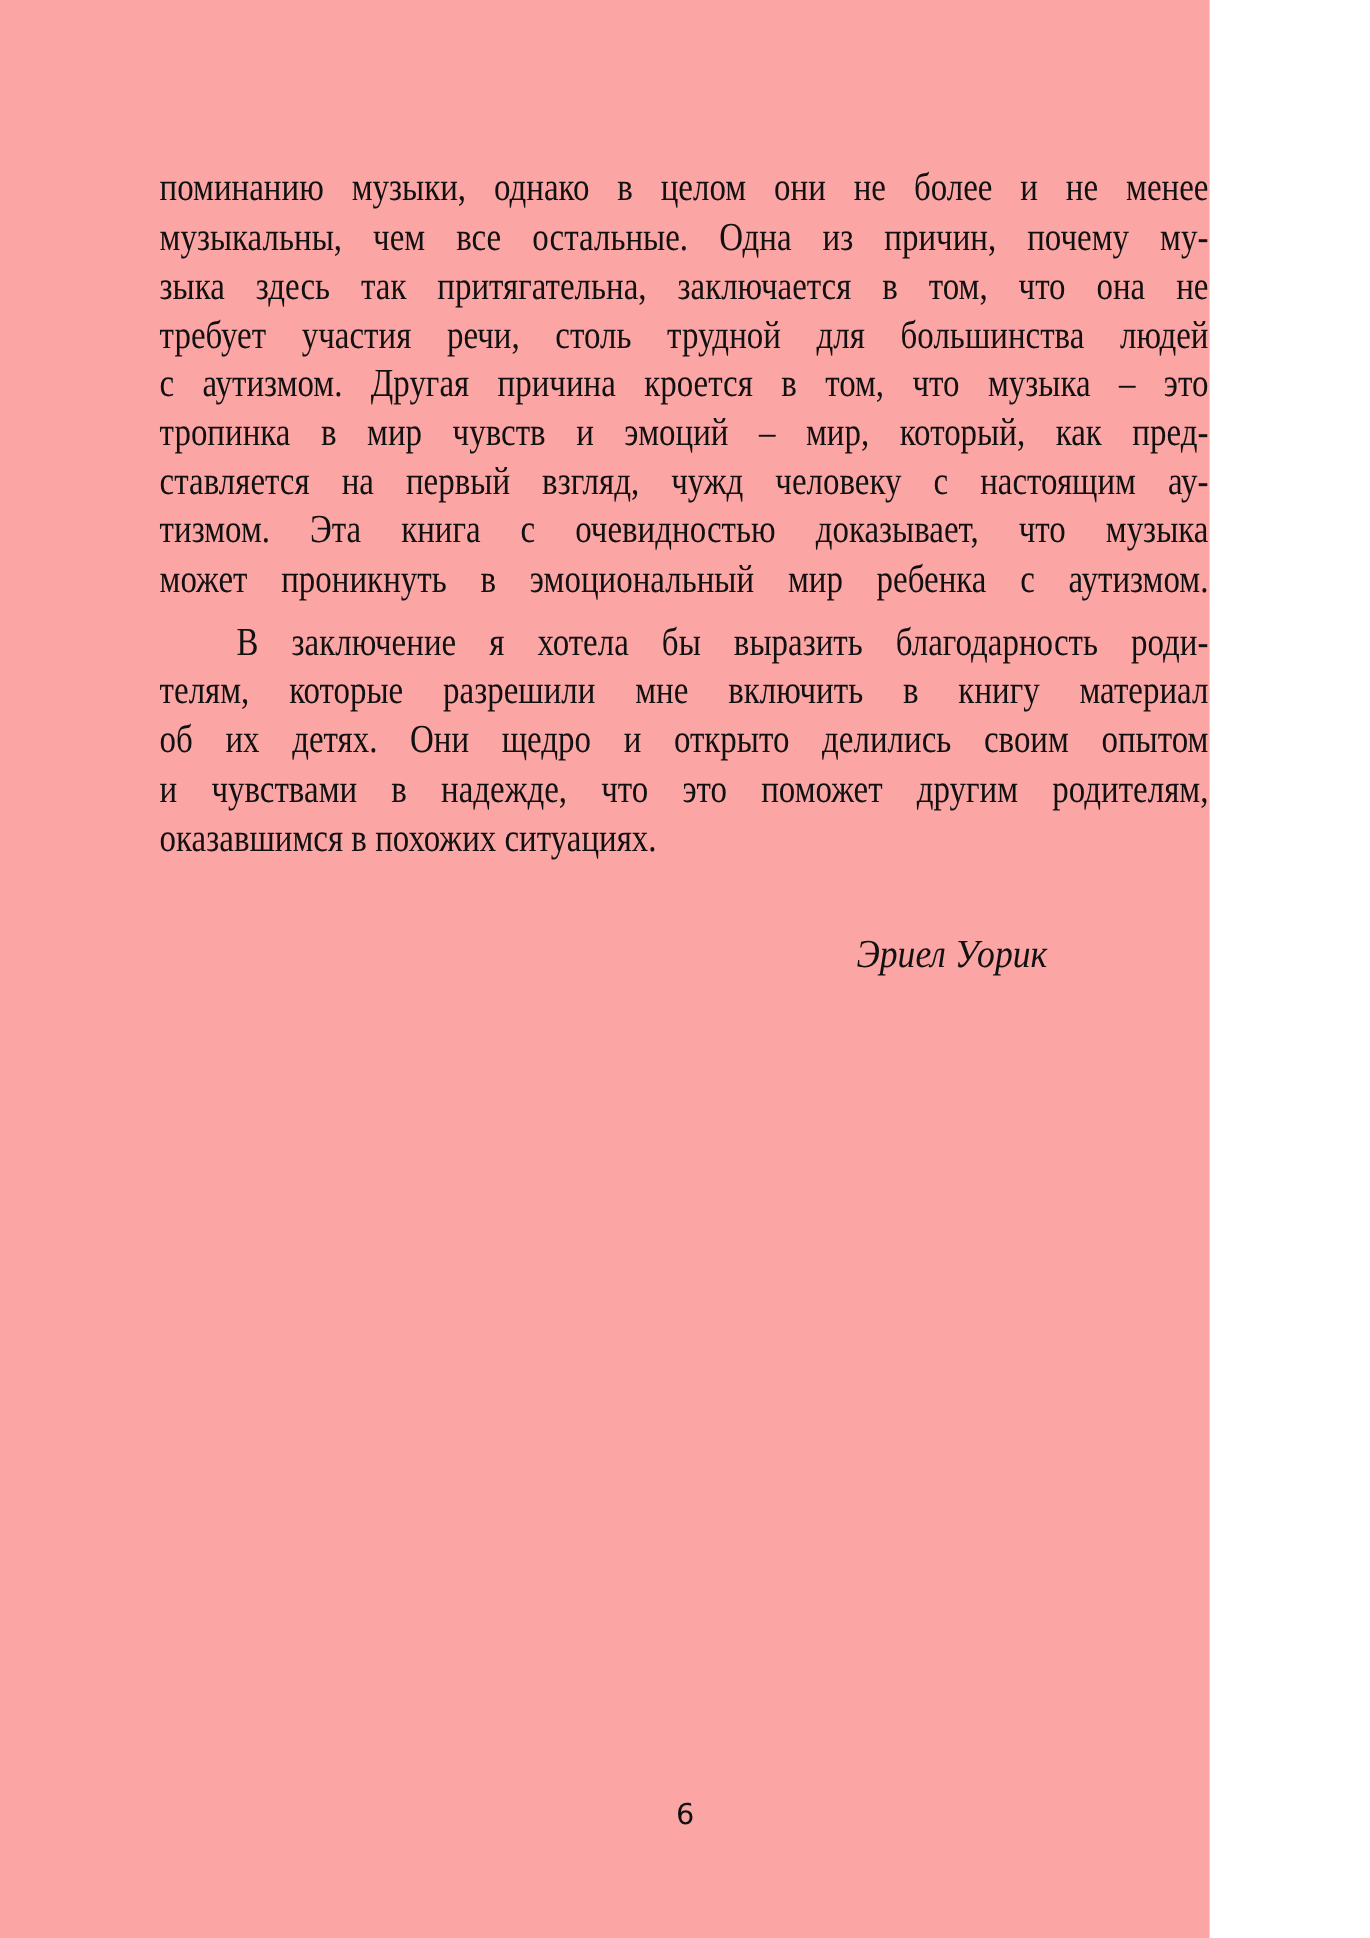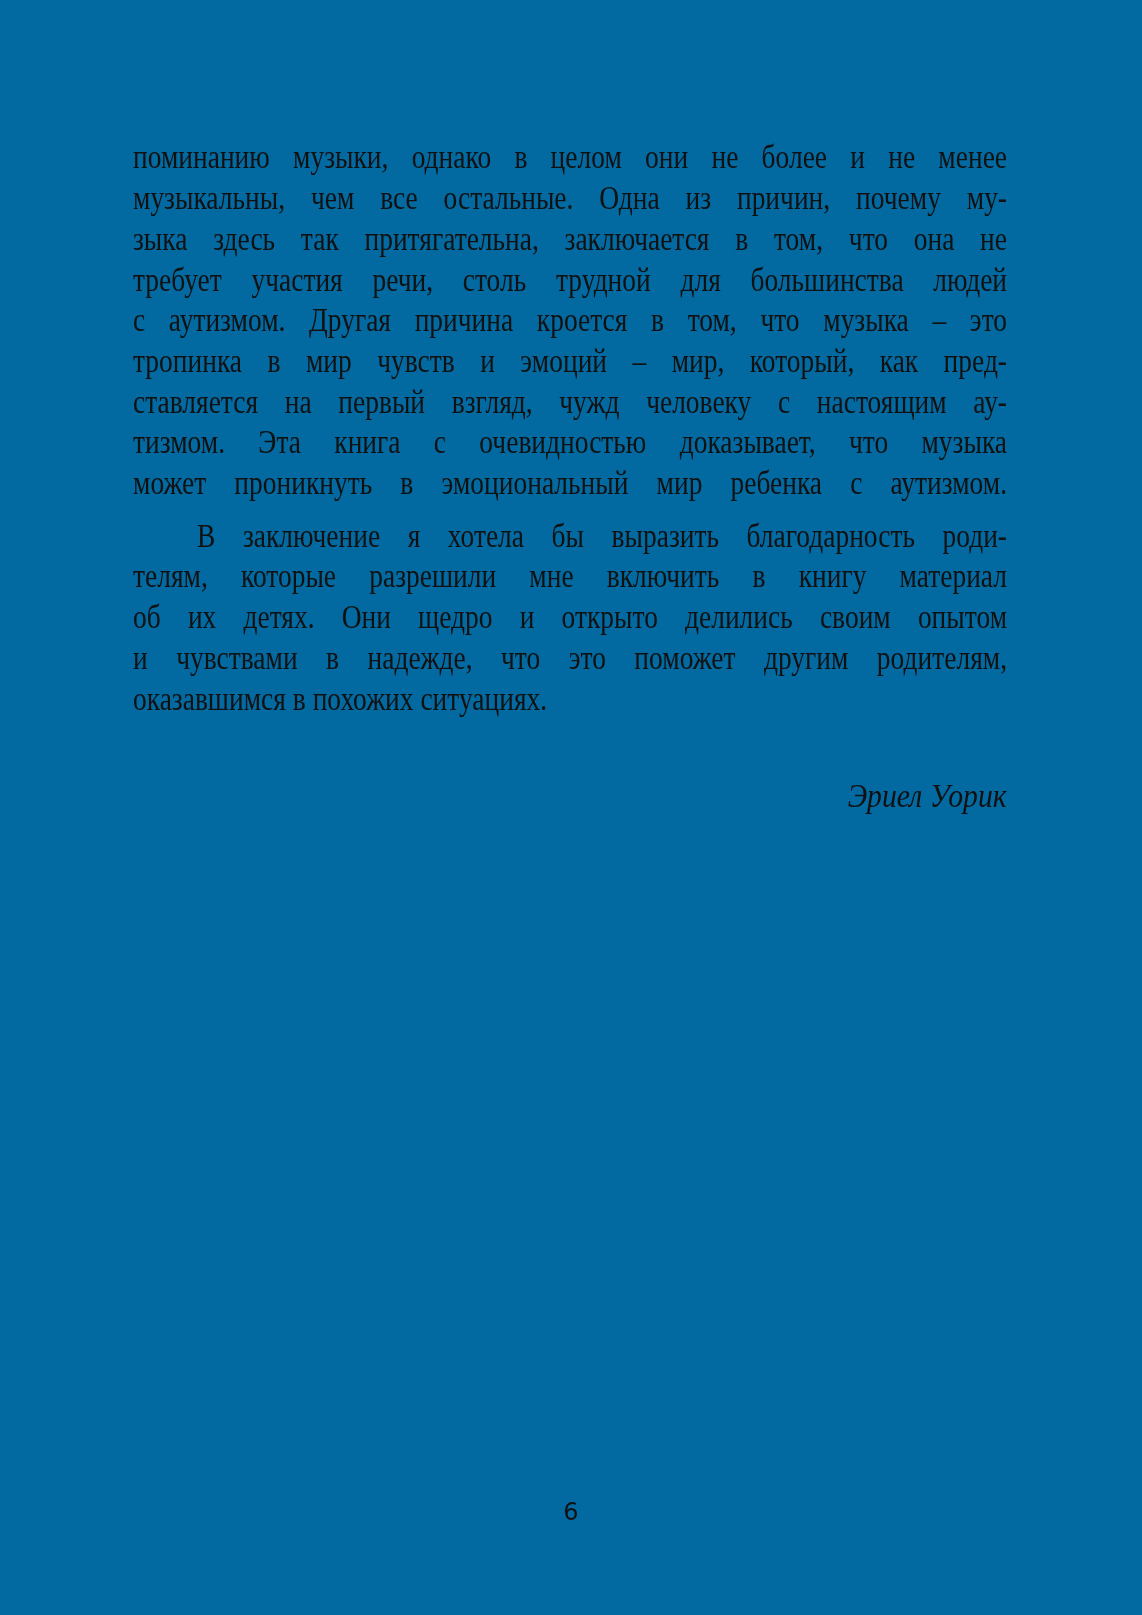--- a/index.html
+++ b/index.html
@@ -1,17 +1,17 @@
 <!DOCTYPE html>
 <html><head>
 <meta charset="utf-8">
 <style>
   html, body { margin: 0; padding: 0; background: #ffffff; }
   body { width: 1142px; height: 1615px; position: relative; overflow: hidden; }
-  .page { position: absolute; left: 0; top: 0; width: 1142px; height: 1615px; background: #0369a1; }
+  .page { position: absolute; left: 0; top: 0; width: 1008px; height: 1615px; background: #fca5a5; }
   .text-block {
     position: absolute;
     left: 133px;
     top: 0;
     width: 1050px;            
     transform: scaleX(0.8324);
     transform-origin: 0 0;
     font-family: "Liberation Serif", serif;
     font-size: 33px;
     color: #111111;

